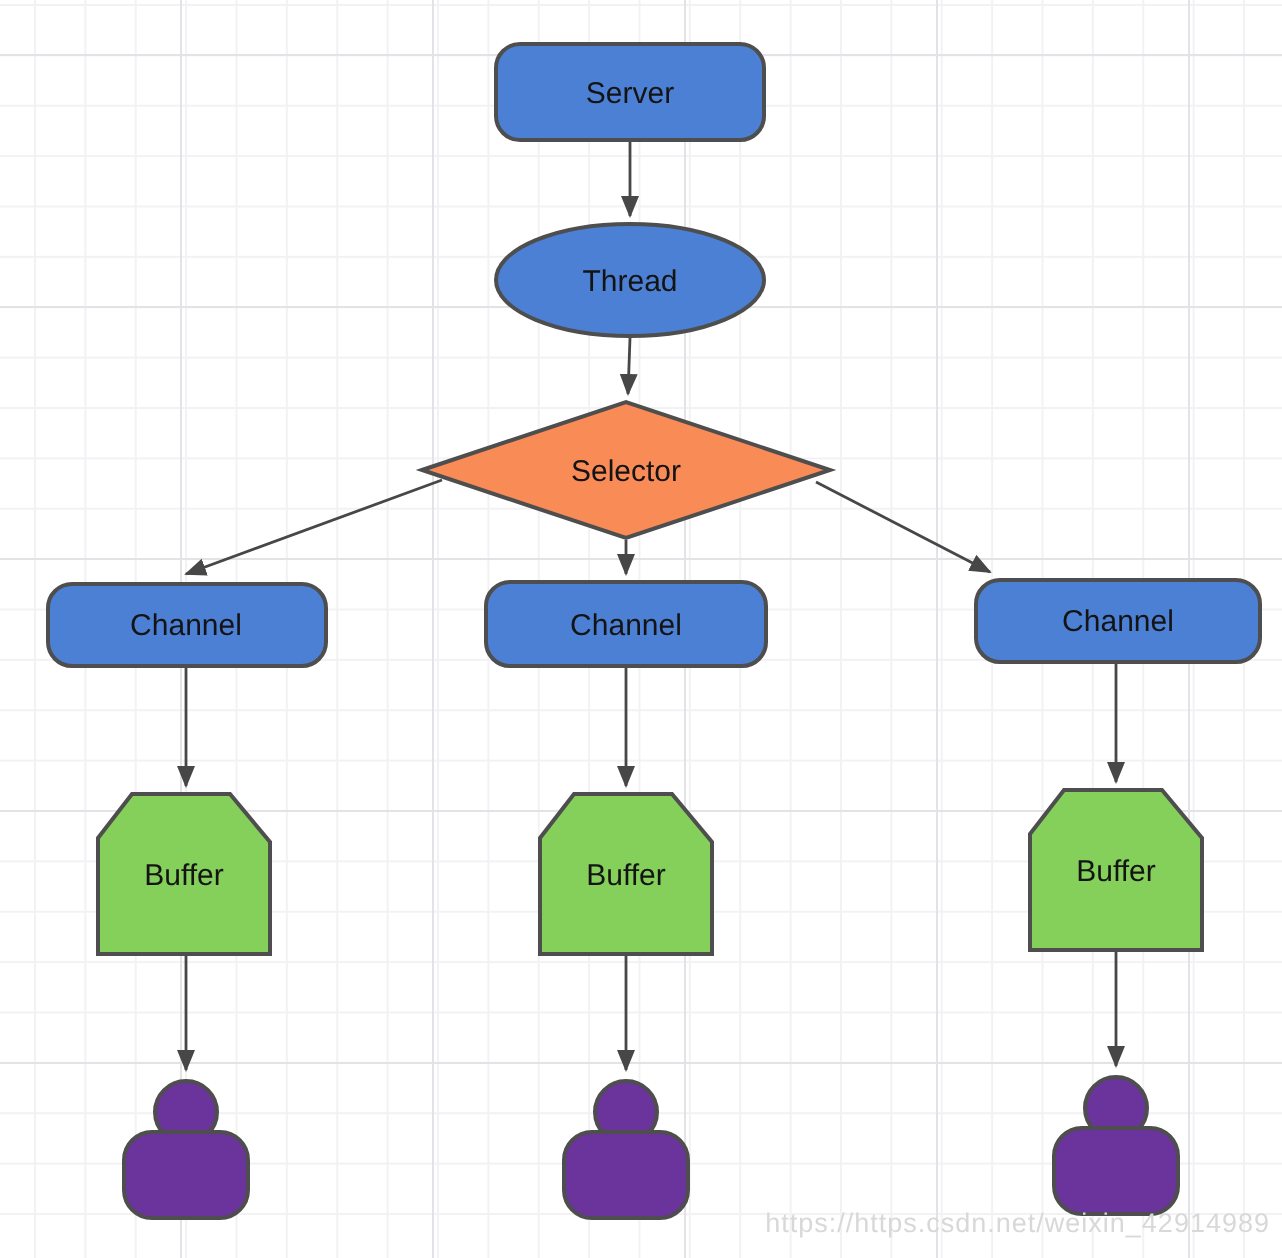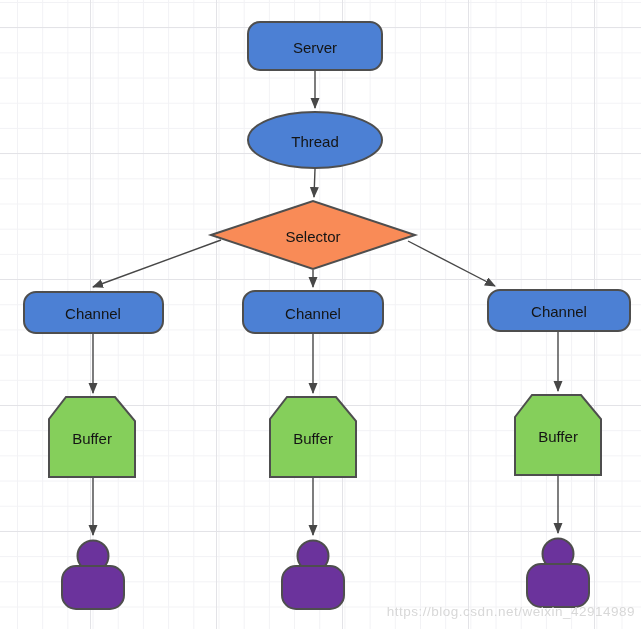--- a/index.html
+++ b/index.html
@@ -129,14 +129,14 @@
     <g>
       <circle class="node-fill-purple" cx="313" cy="556" r="15.5"></circle>
       <rect class="node-fill-purple" x="282" y="566" width="62" height="43" rx="14" ry="14"></rect>
     </g>
     <g>
       <circle class="node-fill-purple" cx="558" cy="554" r="15.5"></circle>
       <rect class="node-fill-purple" x="527" y="564" width="62" height="43" rx="14" ry="14"></rect>
     </g>
   </svg>
 
-  <div class="watermark">https://blog.csdn.net/weixin_42914989</div>
+  <div class="watermark">https://https.csdn.net/weixin_42914989</div>
 </div>
 
 </body></html>

